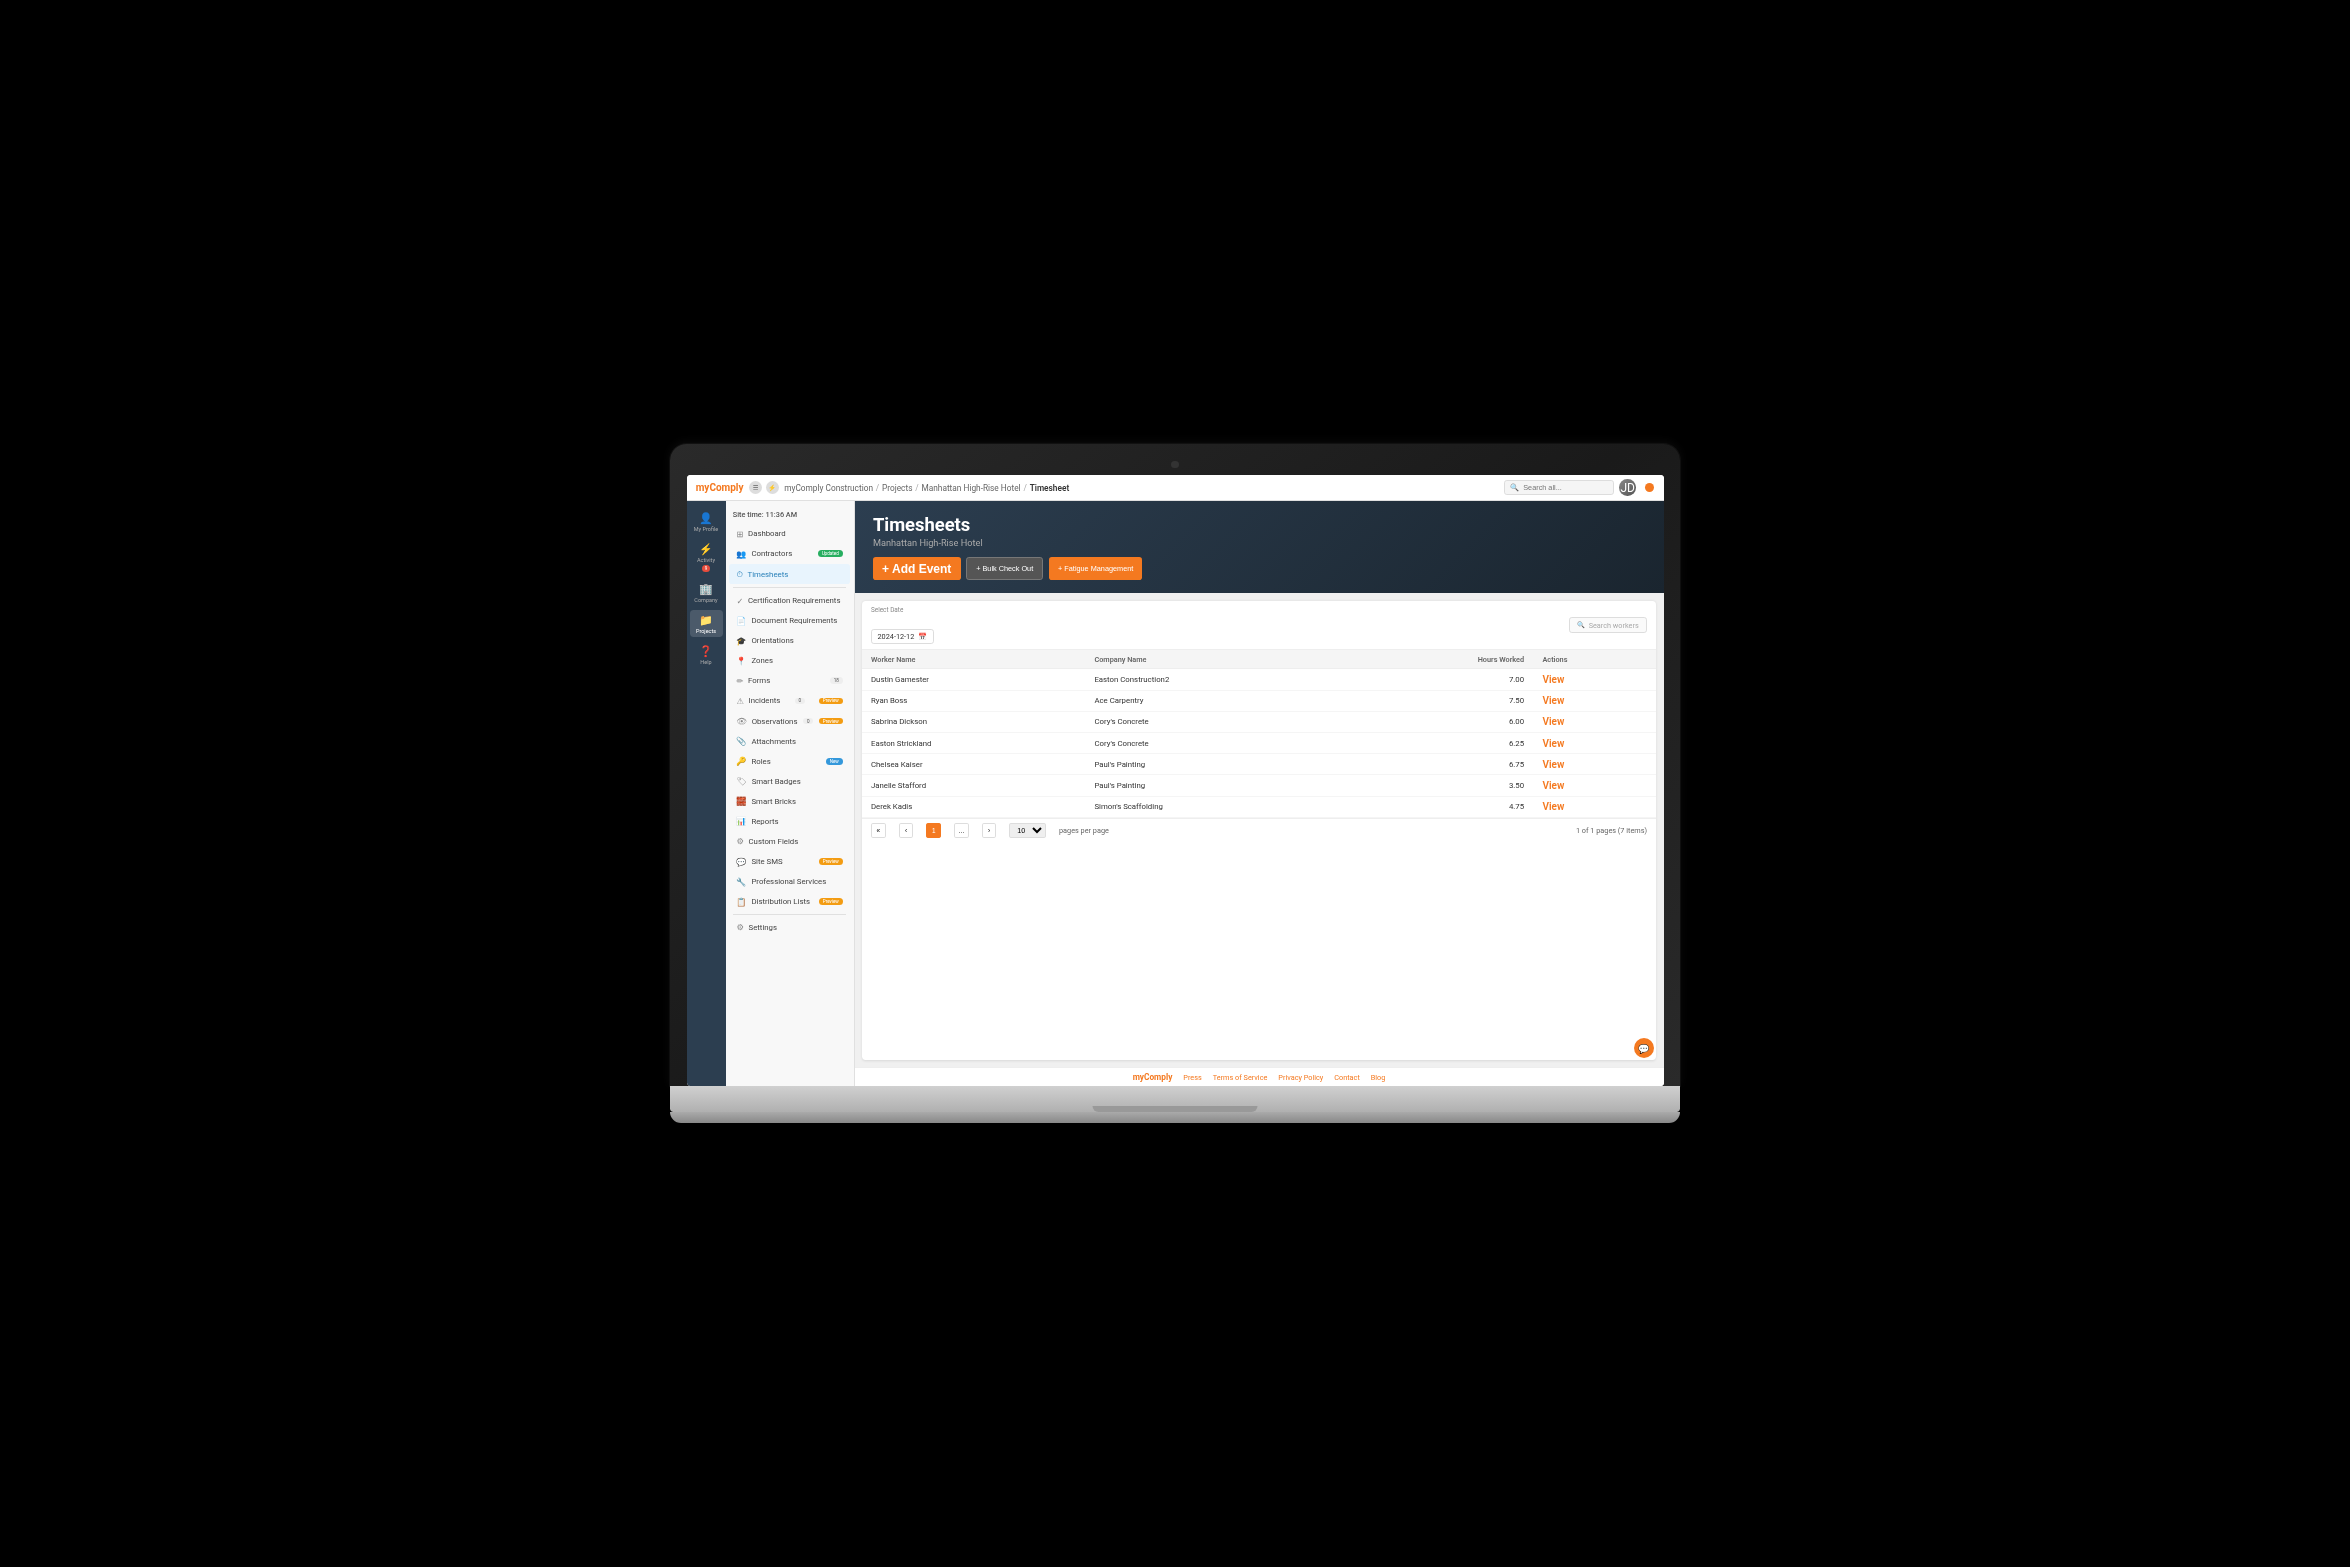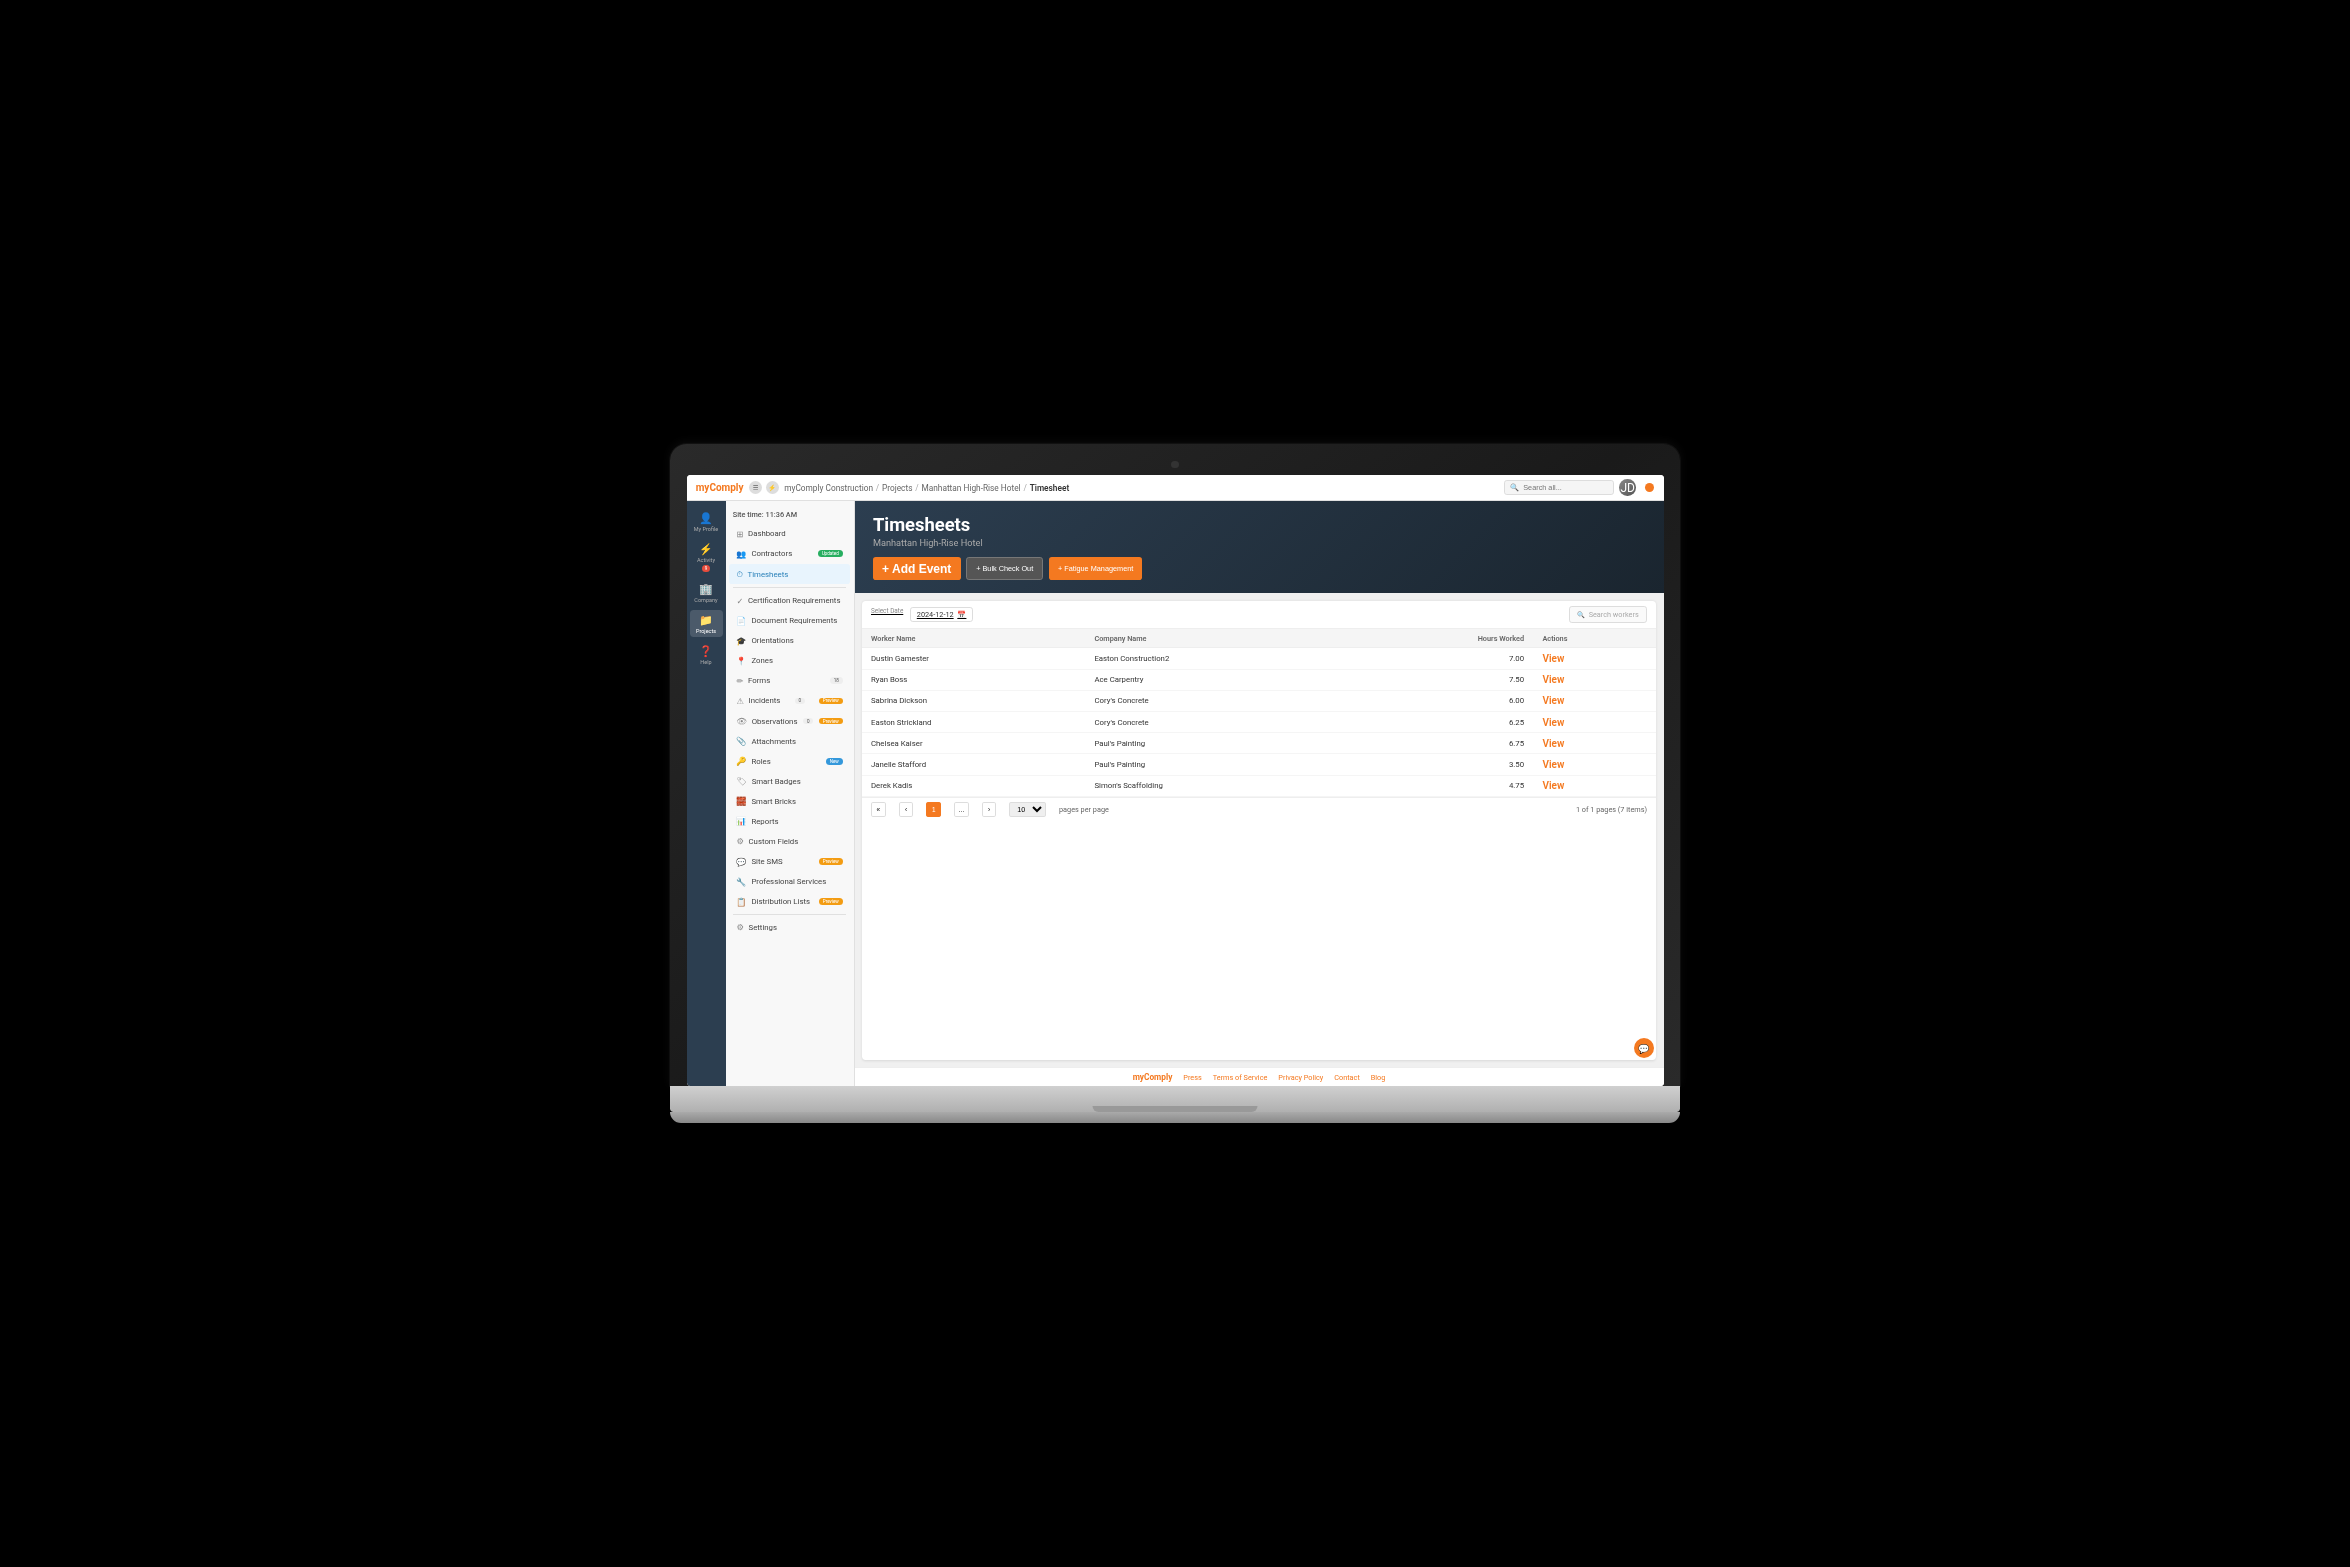--- a/index.html
+++ b/index.html
@@ -321,22 +321,22 @@
       display: flex;
       align-items: center;
       justify-content: space-between;
       padding: 5.5px 9.2px;
       border-bottom: 0.9px solid #eee;
       flex-shrink: 0;
     }
 
     .date-input {
       display: flex;
-      gap: 7px;
-      text-decoration: underline;
+      flex-direction: column;
+      gap: 15px;
     }
     .date-label { font-size: 6.4px; color: #888; }
     .date-field {
       display: flex;
       align-items: flex-end;
       gap: 3.7px;
       border: 0.9px solid #ddd;
       border-radius: 2.8px;
       padding: 1.8px 5.5px;
       font-size: 7.3px;

